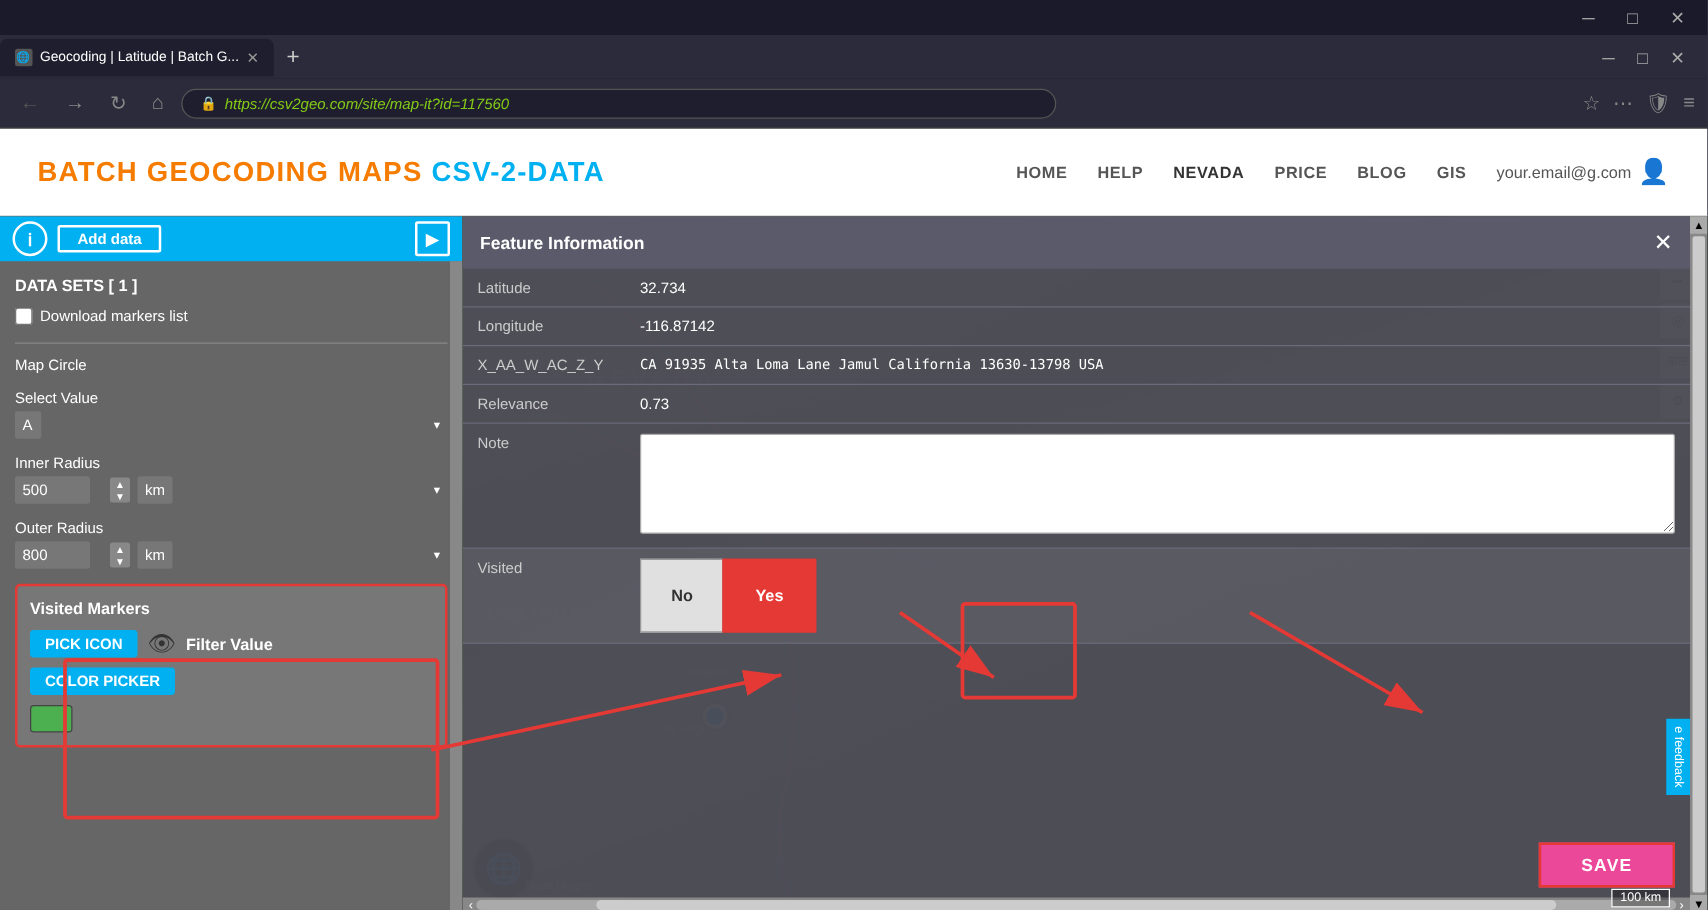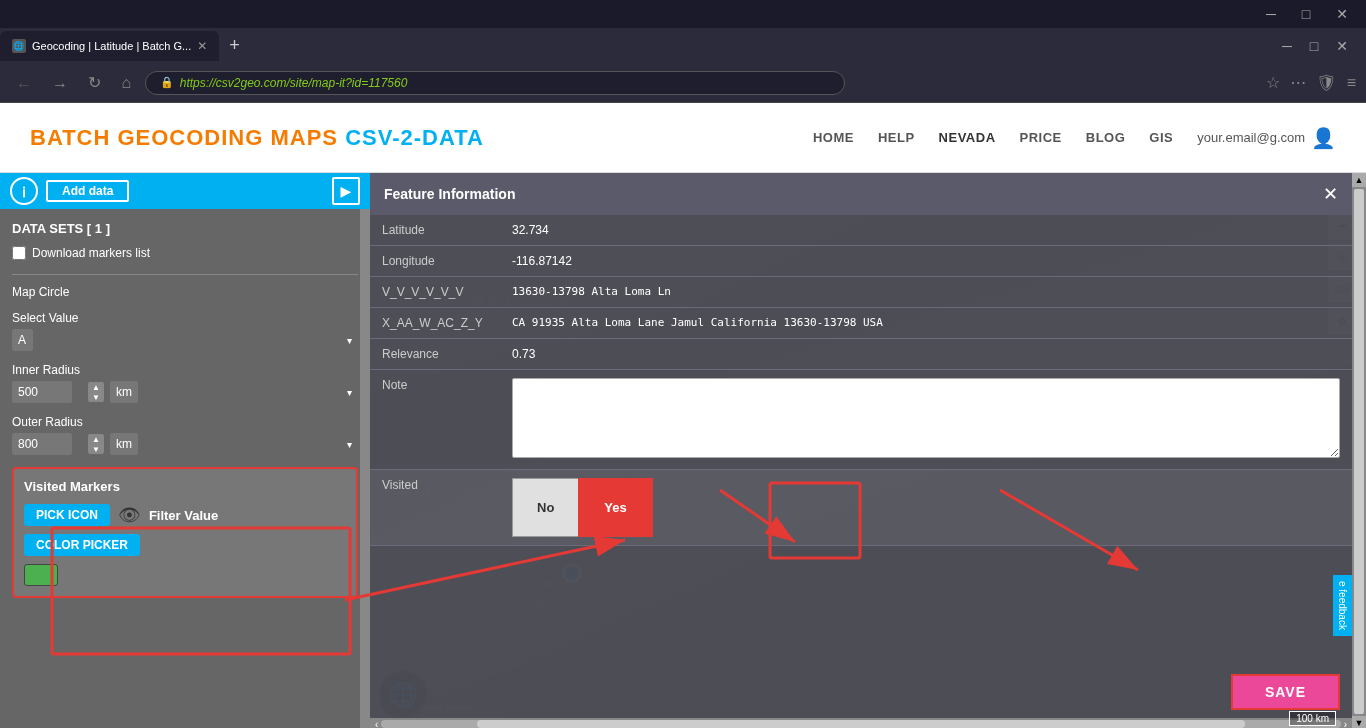--- a/index.html
+++ b/index.html
@@ -313,24 +313,20 @@
           <tbody>
             <tr>
               <td>Latitude</td>
               <td>32.734</td>
             </tr>
             <tr>
               <td>Longitude</td>
               <td>-116.87142</td>
             </tr>
             <tr>
-              <td>V_V_V_V_V_V</td>
-              <td class="mono">13630-13798 Alta Loma Ln</td>
-            </tr>
-            <tr>
               <td>X_AA_W_AC_Z_Y</td>
               <td class="mono">CA 91935 Alta Loma Lane Jamul California 13630-13798 USA</td>
             </tr>
             <tr>
               <td>Relevance</td>
               <td>0.73</td>
             </tr>
             <tr class="note-row">
               <td>Note</td>
               <td>

